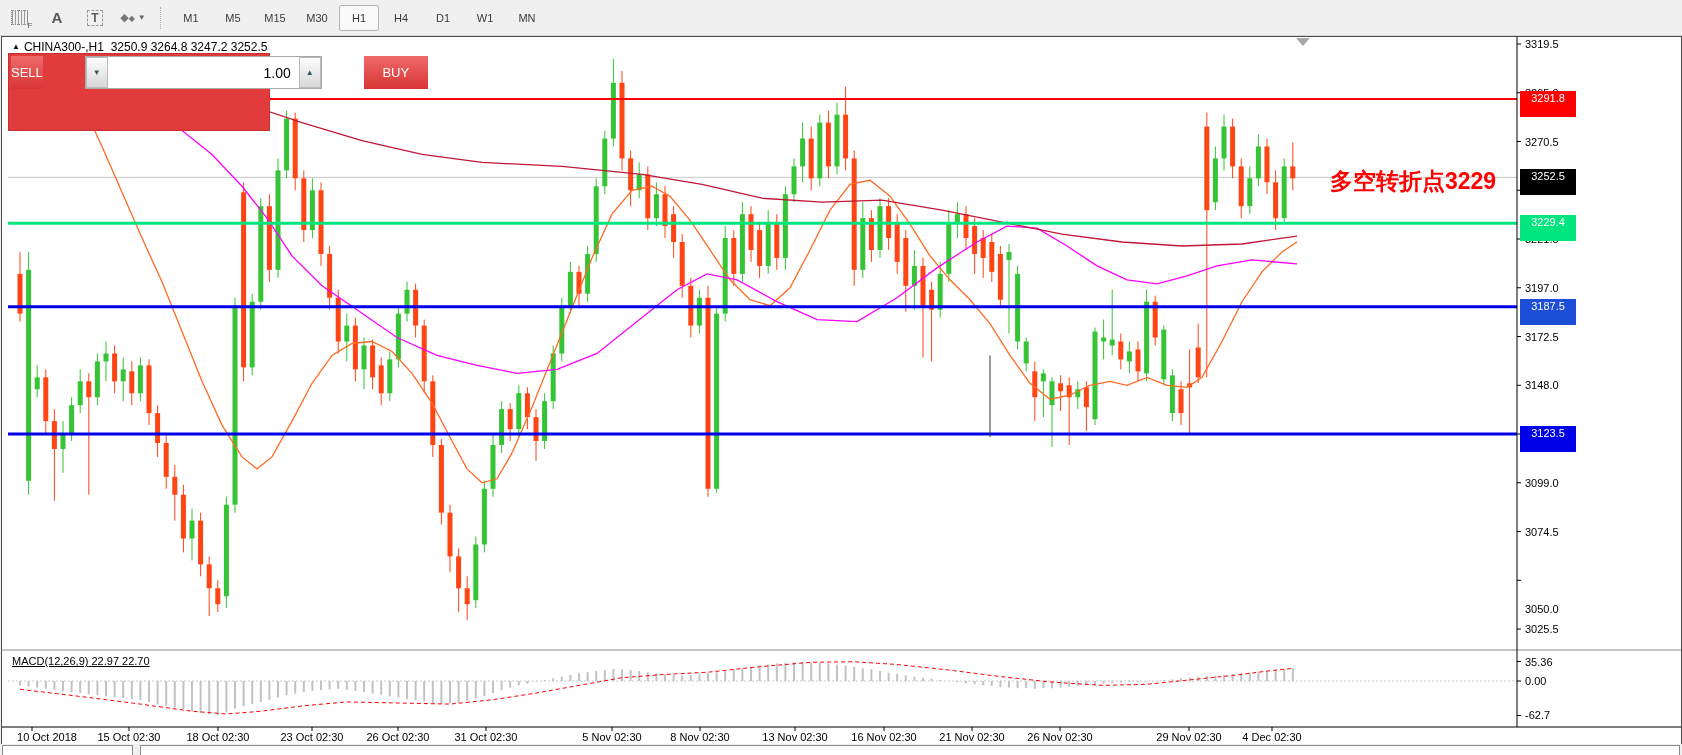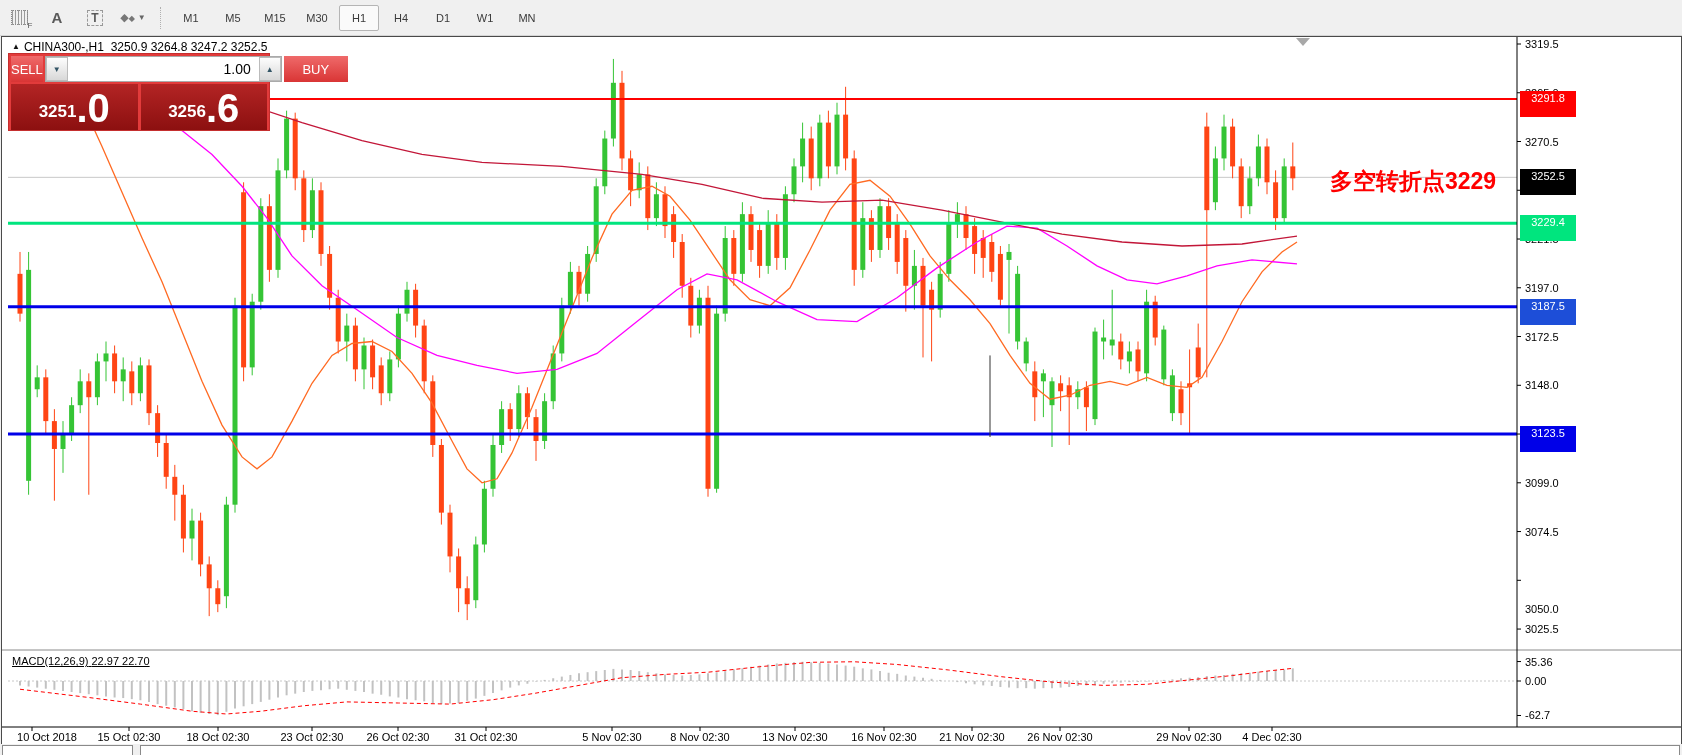--- a/index.html
+++ b/index.html
@@ -19,21 +19,21 @@
   .caret{font-size:8px;color:#666;margin-left:3px;}
   
   #chartwin{position:absolute;left:1px;top:36px;width:1679px;height:718px;background:#fff;
             border:1px solid #4a4a4a;}
   #svg{position:absolute;left:0;top:0;}
   #title{position:absolute;left:10px;top:3px;font-size:12px;color:#000;white-space:nowrap;}
   #title .arr{font-size:8px;vertical-align:2px;margin-right:4px;color:#111;}
   
   #panel{position:absolute;left:6px;top:16px;width:262px;height:78px;background:#e23b3b;
          border:1px solid #c52f2f;box-sizing:border-box;padding:2px;}
-  #prow1{display:flex;height:26px;}
+  #prow1{display:flex;height:33px;gap:40px;}
   .pbtn{background:linear-gradient(#ef6a6a,#d93535);color:#fff;font-size:13px;display:flex;
         align-items:center;justify-content:center;}
   #sellbtn{width:66px;margin-right:2px;}
   #buybtn{width:64px;margin-left:2px;flex:0 0 auto;}
   #volwrap{flex:1;display:flex;background:#fff;border:1px solid #aaa;box-sizing:border-box;}
   .spin{width:20px;background:linear-gradient(#fdfdfd,#d8d8d8);border:1px solid #bbb;color:#356;
         font-size:8px;display:flex;align-items:center;justify-content:center;}
   #vol{flex:1;border:0;font-size:14px;text-align:right;padding-right:8px;font-family:"Liberation Sans",sans-serif;outline:none;}
   #prow2{display:flex;height:46px;margin-top:2px;}
   .pricebox{flex:1;background:linear-gradient(#b32424,#8c1010);color:#fff;display:flex;
@@ -589,30 +589,20 @@
   <div id="panel">
     <div id="prow1">
       <div class="pbtn" id="sellbtn">SELL</div>
       <div id="volwrap">
         <div class="spin">▼</div>
         <input id="vol" value="1.00" style="">
         <div class="spin">▲</div>
       </div>
       <div class="pbtn" id="buybtn">BUY</div>
     </div>
-    <div id="prow2">
-      <div class="pricebox">
-        <span class="pm">3251</span>
-          <span class="pb">.0</span>
-      </div>
-      <div class="pricebox">
-        <span class="pm">3256</span>
-          <span class="pb">.6</span>
-      </div>
-    </div>
   </div>
 
   <div id="annot">多空转折点3229</div>
 
   <div id="macdlabel">
     <span>MACD(12,26,9)</span>&nbsp;<span>22.97 22.70</span>
   </div>
 
   <div id="pticks">
       <div class="ptick" style="top: 7px;">3319.5</div>

